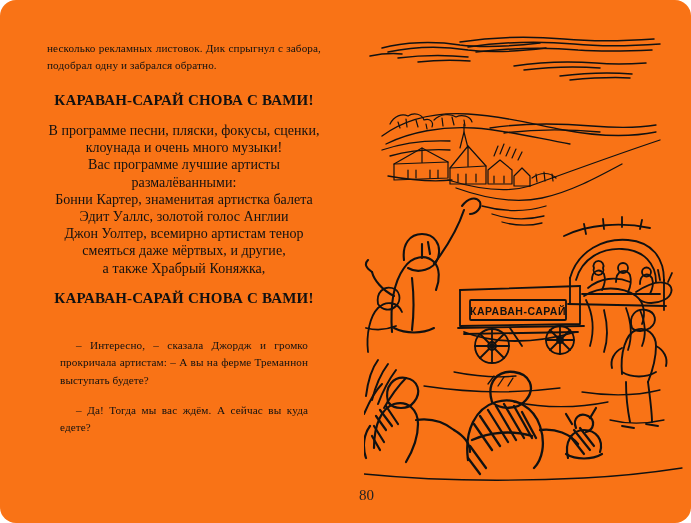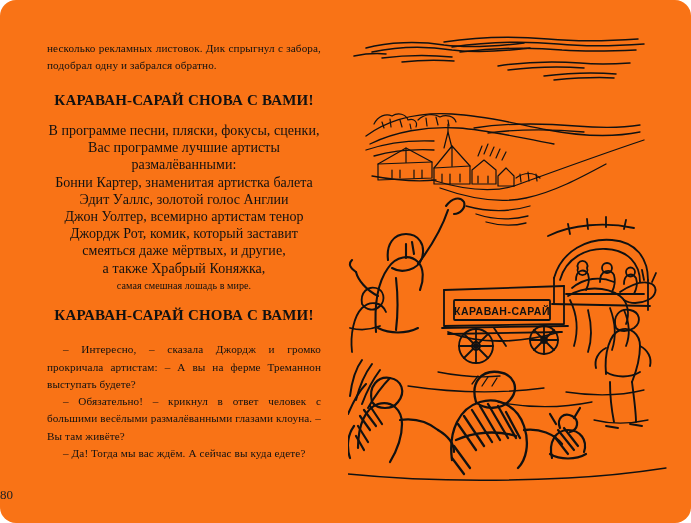--- a/index.html
+++ b/index.html
@@ -54,36 +54,36 @@
   .ad-line {
     font-size: 14px;
     line-height: 17.2px;
     text-align: center;
     margin: 0;
     letter-spacing: 0.05px;
   }
   .ad-line.smaller { font-size: 10.1px; }
 
   .dialogue { margin: 0; }
-  .dialogue .para { margin: 0; }
+  .dialogue .para { margin: 13px; }
 
   .page-number {
     position: absolute;
     left: 0;
     top: 487px;
     width: 374px;
-    text-align: left;
-    font-size: 13px;
+    text-align: right;
+    font-size: 15px;
     color: #222;
   }
 
   
   .illustration {
     position: absolute;
-    left: 348px;
+    left: 364px;
     top: 28px;
     width: 325px;
     height: 470px;
   }
   .illustration svg { display: block; }
 </style>
 </head>
 <body>
 
 <div class="page">
@@ -94,40 +94,38 @@
 
 
     <div class="spacer-lg"></div>
 
     <p class="ad-headline">КАРАВАН-САРАЙ СНОВА С ВАМИ!</p>
 
     <div class="spacer-md"></div>
 
     <div class="ad-body">
       <p class="ad-line">В программе песни, пляски, фокусы, сценки,</p>
+      <p class="ad-line">клоунада и очень много музыки!</p>
       <p class="ad-line">Вас программе лучшие артисты</p>
       <p class="ad-line">размалёванными:</p>
       <p class="ad-line">Бонни Картер, знаменитая артистка балета</p>
       <p class="ad-line">Эдит Уаллс, золотой голос Англии</p>
       <p class="ad-line">Джон Уолтер, всемирно артистам тенор</p>
-      <p class="ad-line">Джордж Рот, комик, который заставит</p>
       <p class="ad-line">смеяться даже мёртвых, и другие,</p>
       <p class="ad-line">а также Храбрый Коняжка,</p>
-      <p class="ad-line smaller">самая смешная лошадь в мире.</p>
     </div>
 
     <div class="spacer-md"></div>
 
     <p class="ad-headline">КАРАВАН-САРАЙ СНОВА С ВАМИ!</p>
 
     <div class="spacer-lg"></div>
 
     <div class="dialogue">
       <p class="para indent">– Интересно, – сказала Джордж и громко прокричала артистам: – А вы на ферме Тре­маннон выступать будете?</p>
-      <p class="para indent">– Обязательно! – крикнул в ответ человек с большими весёлыми размалёванными глаза­ми клоуна. – Вы там живёте?</p>
       <p class="para indent">– Да! Тогда мы вас ждём. А сейчас вы куда едете?</p>
     </div>
   </div>
 
   <div class="page-number">80</div>
 
   <div class="illustration">
     <svg width="325" height="470" viewBox="0 0 325 470" xmlns="http://www.w3.org/2000/svg">
       <g stroke="#111" fill="none" stroke-linecap="round" stroke-linejoin="round">
 

